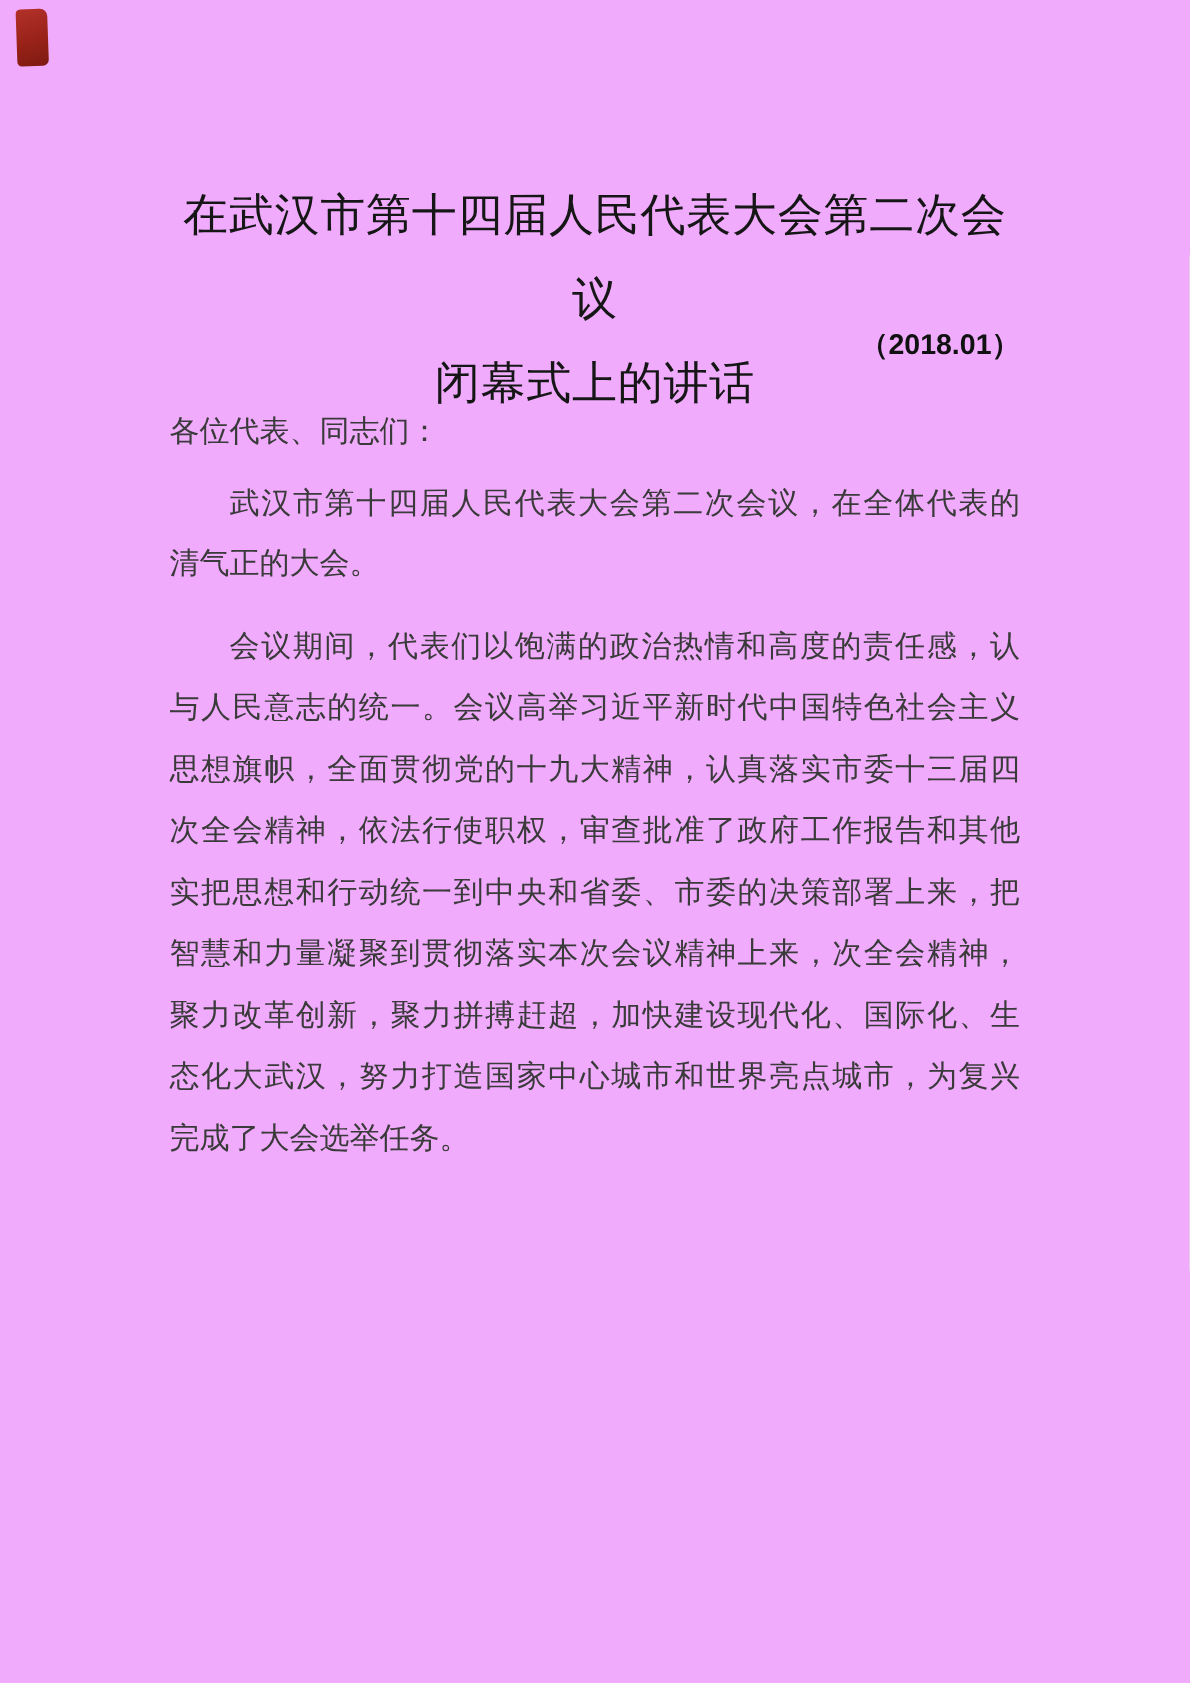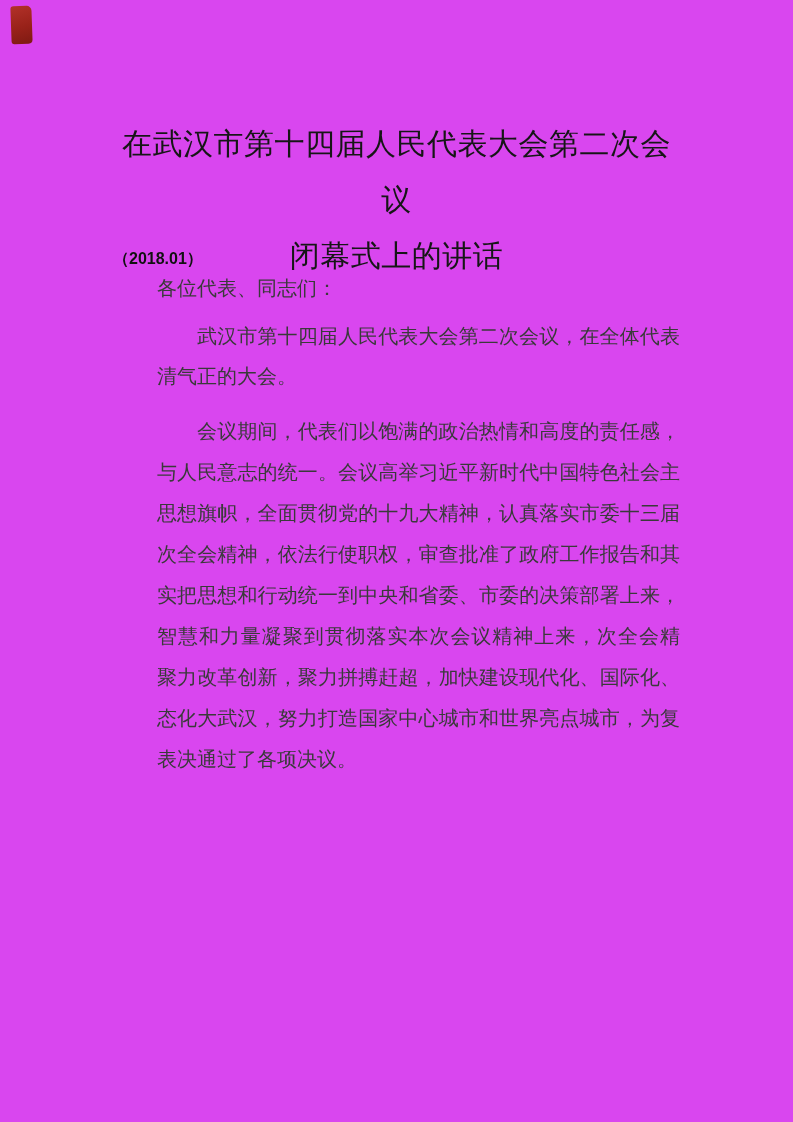--- a/index.html
+++ b/index.html
@@ -1,55 +1,54 @@
 <!DOCTYPE html>
 <html><head>
 <meta charset="utf-8">
 <style>
   html,body{margin:0;padding:0;background:#e8e8e8;}
   .page{
     position:relative;
     width:793px;height:1122px;
-    background:#d946ef;
+    background:#f0abfc;
     margin:0 auto;
     overflow:hidden;
     font-family:"Liberation Serif","DejaVu Serif",serif;
   }
   .red-mark{
     position:absolute;left:11px;top:6px;
     width:21px;height:38px;
     background:linear-gradient(165deg,#b23129 0%,#992219 55%,#7e1a12 100%);
     border-radius:3px 5px 4px 3px;
     transform:rotate(-2deg);
   }
   .title{
     position:absolute;top:116px;left:113px;width:567px;
     margin:0;
     font-size:30px;line-height:56px;font-weight:normal;
     color:#161616;text-align:center;
     letter-spacing:0.5px;
   }
   .title-line{display:block;}
   .doc-date{
-    position:absolute;top:242px;left:113px;width:567px;
-    text-align:left;
+    position:absolute;top:214px;left:113px;width:567px;
+    text-align:right;
     font-family:"Liberation Sans","DejaVu Sans",sans-serif;
-    font-weight:bold;font-size:16px;line-height:34px;
+    font-weight:bold;font-size:19px;line-height:34px;
     color:#111111;
   }
   .doc-body{
     position:absolute;top:268px;left:113px;width:567px;
     font-size:20px;color:#3a3a3a;
   }
   .line{
     height:40px;line-height:40px;
     text-align:justify;
     text-align-last:justify;
     overflow:hidden;
-    margin-left:44px;
   }
   .para-1{margin-top:8px;}
   .para-2{margin-top:15px;}
   .para-2 .line{height:41px;line-height:41px;}
   .indent{text-indent:40px;}
   .no-just{text-align:left;text-align-last:left;}
 </style>
 </head>
 <body>
 
@@ -75,17 +74,17 @@
 
     <div class="para-2">
       <div class="line indent">会议期间，代表们以饱满的政治热情和高度的责任感，认</div>
       <div class="line">与人民意志的统一。会议高举习近平新时代中国特色社会主义</div>
       <div class="line">思想旗帜，全面贯彻党的十九大精神，认真落实市委十三届四</div>
       <div class="line">次全会精神，依法行使职权，审查批准了政府工作报告和其他</div>
       <div class="line">实把思想和行动统一到中央和省委、市委的决策部署上来，把</div>
       <div class="line">智慧和力量凝聚到贯彻落实本次会议精神上来，次全会精神，</div>
       <div class="line">聚力改革创新，聚力拼搏赶超，加快建设现代化、国际化、生</div>
       <div class="line">态化大武汉，努力打造国家中心城市和世界亮点城市，为复兴</div>
-      <div class="line no-just">表决通过了各项决议。</div>
+      <div class="line no-just">完成了大会选举任务。</div>
     </div>
 
   </div>
 </div>
 
 </body></html>

